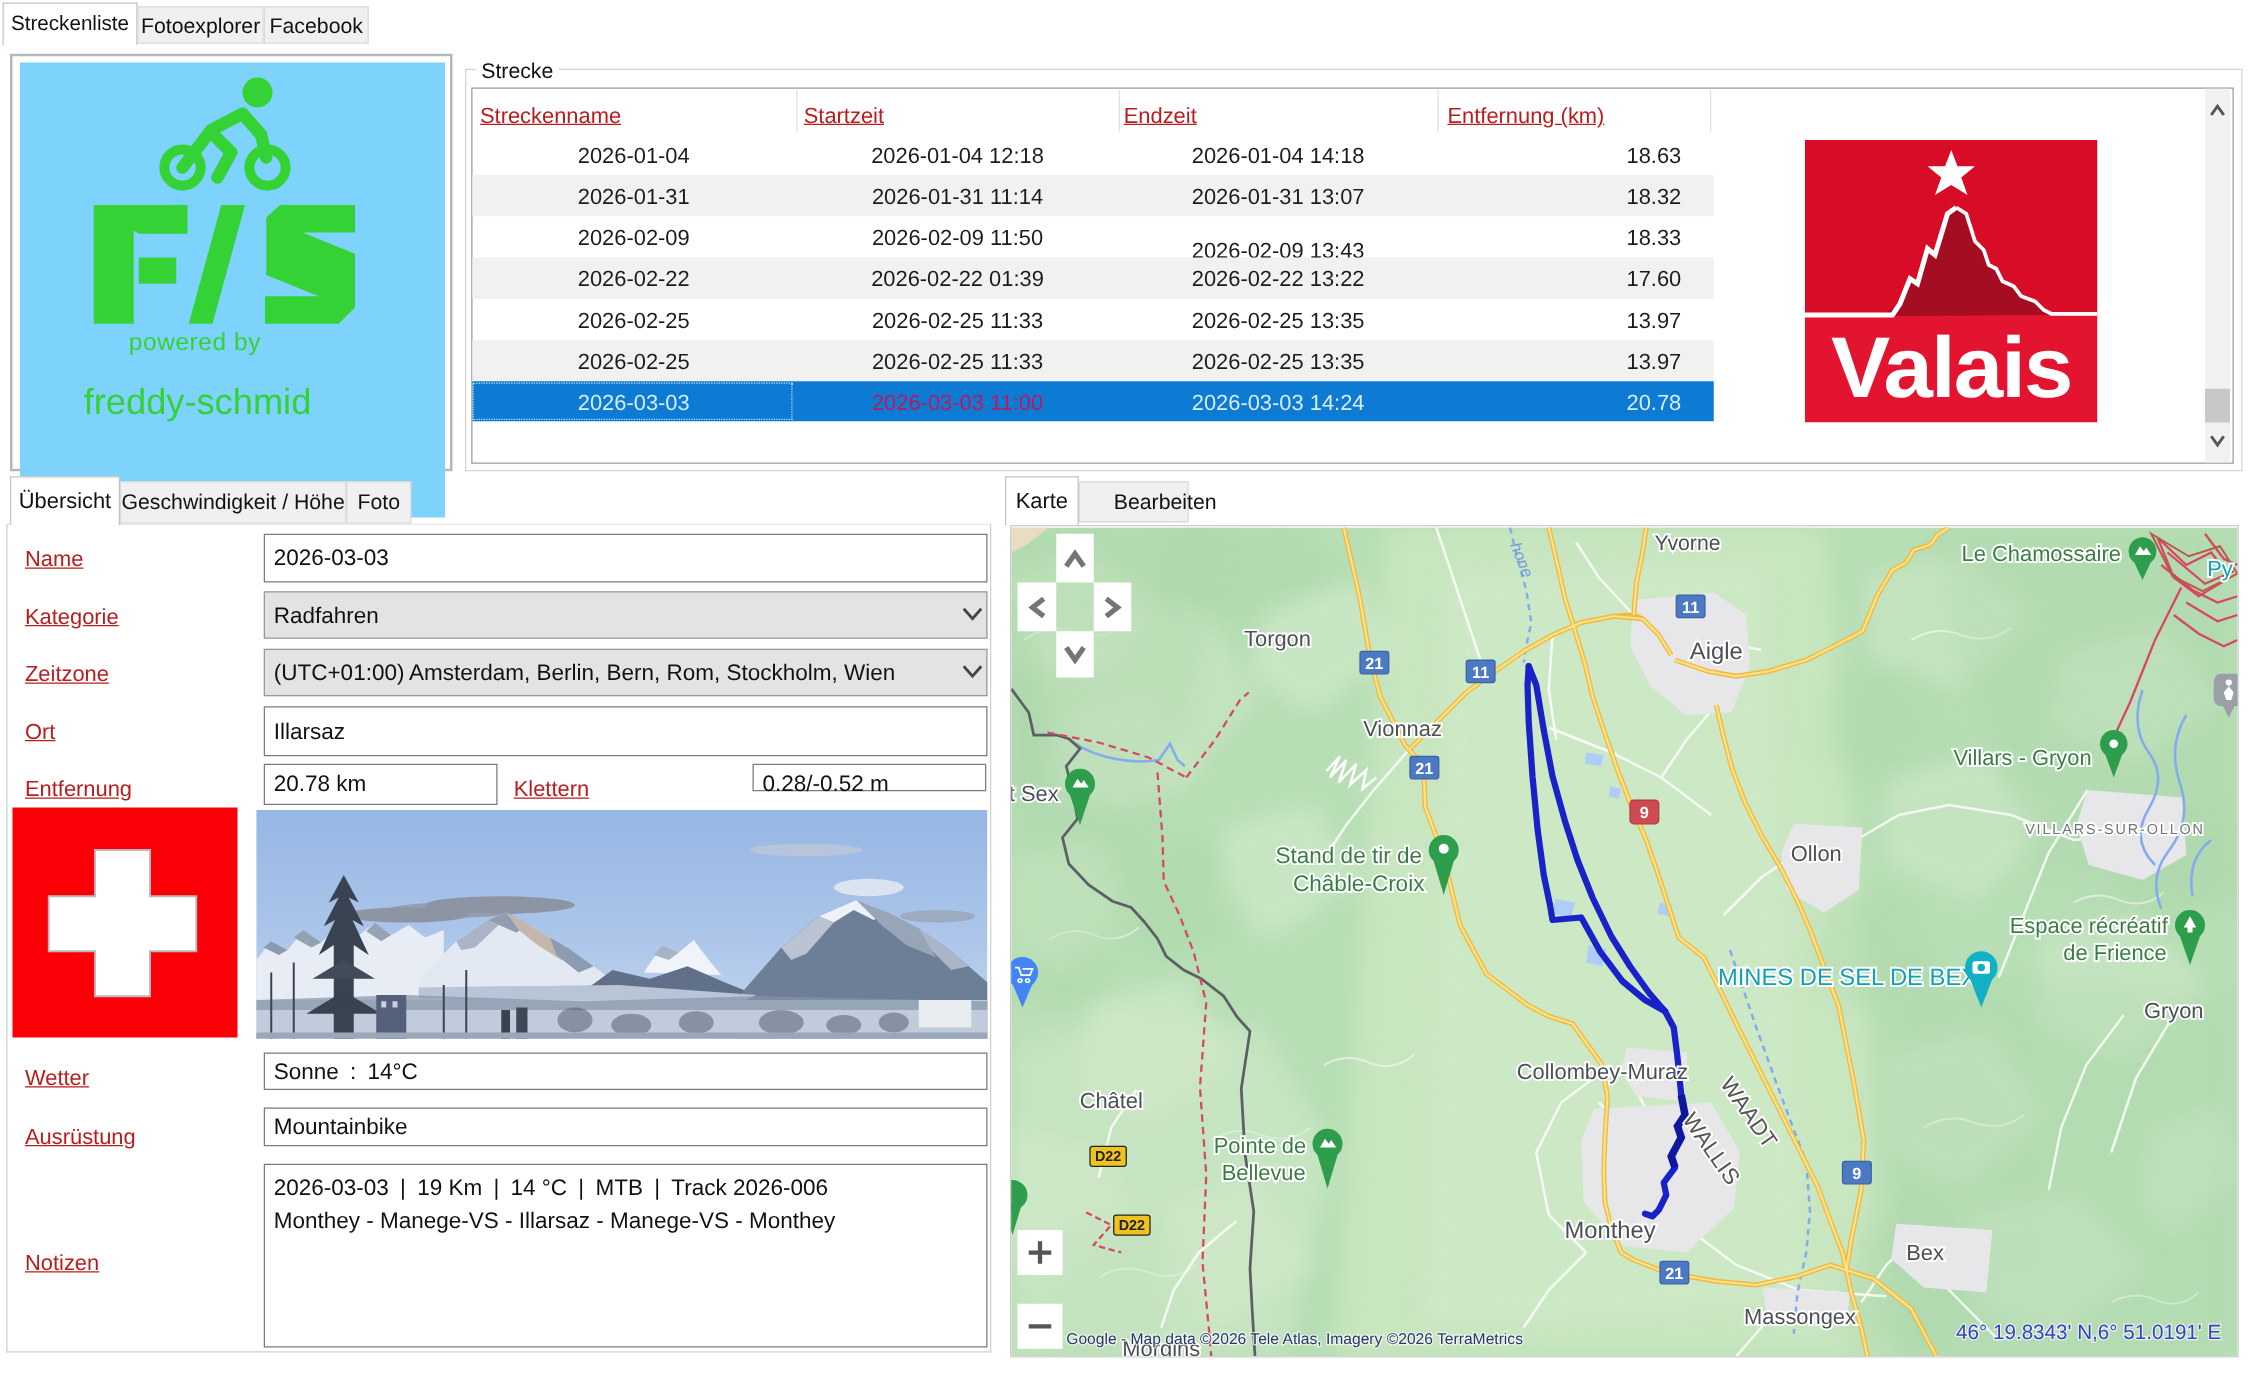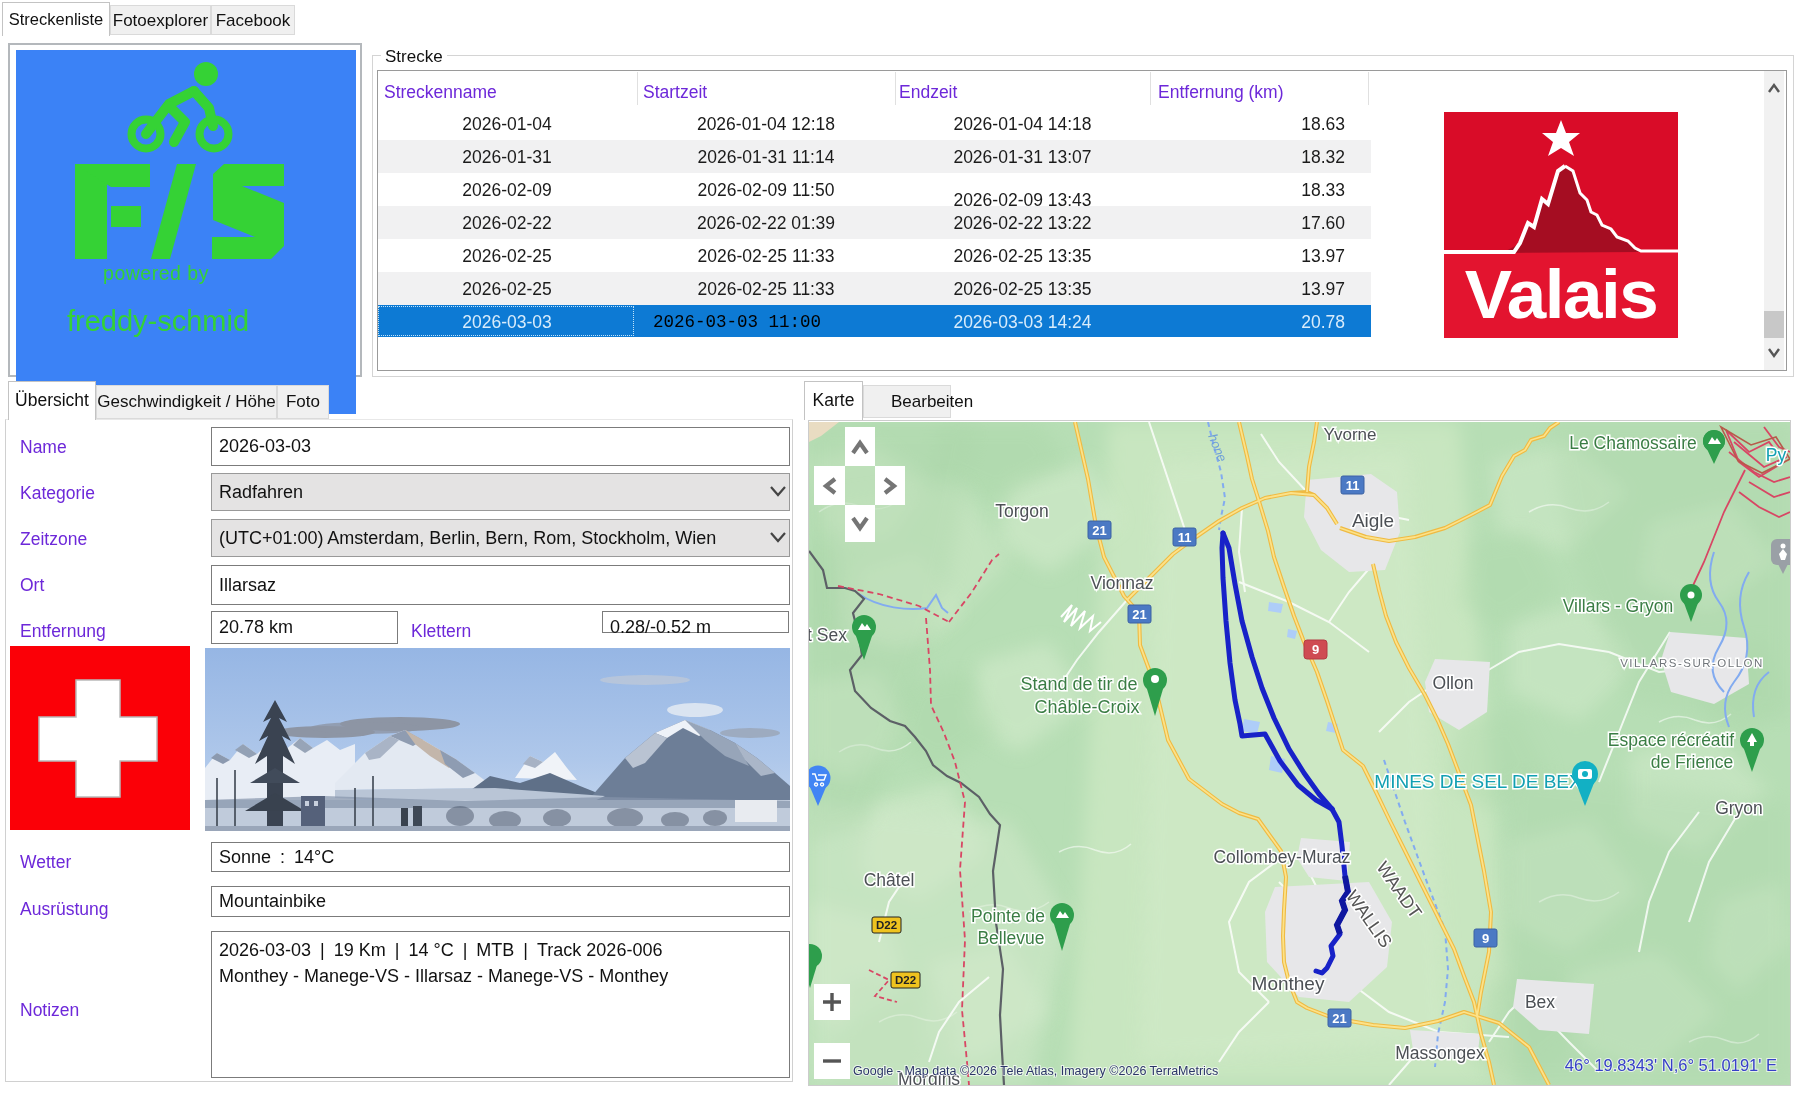--- a/index.html
+++ b/index.html
@@ -1,33 +1,33 @@
 <!DOCTYPE html>
 <html><head>
 <meta charset="utf-8">
 <style>
   * { margin:0; padding:0; box-sizing:border-box; }
   html,body { width:1800px; height:1100px; background:#fff; font-family:"Liberation Sans", sans-serif; overflow:hidden; }
   .abs { position:absolute; }
   .tab-on { position:absolute; background:#fff; border:1px solid #c3c3c3; border-bottom:none; color:#111; text-align:center; z-index:5; }
   .tab-off { position:absolute; background:#f0f0f0; border:1px solid #dadada; color:#111; text-align:center; z-index:4; }
-  .lbl { position:absolute; font-size:17.5px; color:#6d28d9; white-space:nowrap; }
+  .lbl { position:absolute; font-size:17.5px; color:#b91c1c; white-space:nowrap;text-decoration:underline; }
   .tbx { position:absolute; background:#fff; border:1px solid #7b7b7b; font-size:18px; color:#111; white-space:nowrap; }
   .cmb { position:absolute; background:#e4e3e3; border:1px solid #999; font-size:18px; color:#111; white-space:nowrap; }
   .cell { position:absolute; font-size:17.5px; color:#1b1b1b; text-align:center; white-space:nowrap; }
 </style>
 </head>
 <body>
 
 <div class="tab-off" style="left:110px;top:5px;width:101px;height:30px;font-size:17px;line-height:29px;">Fotoexplorer</div>
 <div class="tab-off" style="left:211px;top:5px;width:84px;height:30px;font-size:17px;line-height:29px;">Facebook</div>
 <div class="tab-on" style="left:2px;top:2px;width:108px;height:34px;font-size:16.5px;line-height:32px;">Streckenliste</div>
 
 <div class="abs" style="left:8px;top:43px;width:354px;height:334px;background:#fff;border:2px solid #b4b8bc;"></div>
-<div class="abs" style="left:16px;top:50px;width:340px;height:364px;background:#3b82f6;">
+<div class="abs" style="left:16px;top:50px;width:340px;height:364px;background:#7dd3fc;">
 <svg width="340" height="316" viewBox="0 0 340 316">
   <g stroke="#35d235" stroke-width="8" fill="none">
     <circle cx="130" cy="84" r="14.5"></circle>
     <circle cx="198" cy="84" r="14.5"></circle>
   </g>
   <g stroke="#35d235" stroke-width="10" fill="none" stroke-linecap="round" stroke-linejoin="round">
     <path d="M130,84 L153,54 L178,41"></path>
     <path d="M178,41 L193,58 L197,76"></path>
     <path d="M153,56 L169,72 L158,92"></path>
   </g>
@@ -89,21 +89,21 @@
 <div class="cell" style="left:895px;top:246px;width:255px;color:#1b1b1b;">2026-02-25 13:35</div>
 <div class="cell" style="left:1150px;top:246px;width:195px;color:#1b1b1b;text-align:right;">13.97</div>
 <div class="abs" style="left:378px;top:272px;width:993px;height:33px;background:#f1f1f2;"></div>
 <div class="cell" style="left:377px;top:279px;width:260px;color:#1b1b1b;">2026-02-25</div>
 <div class="cell" style="left:637px;top:279px;width:258px;color:#1b1b1b;">2026-02-25 11:33</div>
 <div class="cell" style="left:895px;top:279px;width:255px;color:#1b1b1b;">2026-02-25 13:35</div>
 <div class="cell" style="left:1150px;top:279px;width:195px;color:#1b1b1b;text-align:right;">13.97</div>
 <div class="abs" style="left:378px;top:305px;width:993px;height:32px;background:#0d7ad4;"></div>
 <div class="abs" style="left:378px;top:306px;width:256px;height:30px;border:1px dotted #bfe3f9;"></div>
 <div class="cell" style="left:377px;top:312px;width:260px;color:#d9ecfb;">2026-03-03</div>
-<div class="cell" style="left:608px;top:312px;width:258px;color:#000000;font-family:Liberation Mono, monospace;">2026-03-03 11:00</div>
+<div class="cell" style="left:637px;top:312px;width:258px;color:#be185d;">2026-03-03 11:00</div>
 <div class="cell" style="left:895px;top:312px;width:255px;color:#d9ecfb;">2026-03-03 14:24</div>
 <div class="cell" style="left:1150px;top:312px;width:195px;color:#d9ecfb;text-align:right;">20.78</div>
 
 <svg class="abs" style="left:1444px;top:112px;" width="234" height="226" viewBox="0 0 234 226">
   <rect x="0" y="0" width="234" height="140" fill="#d90c28"></rect>
   <rect x="0" y="140" width="234" height="86" fill="#e3142f"></rect>
   <path d="M58,141 L75,132 L83,112 L90,116 L97,88 L103,93 L113,60 L122,55 L128,60 L135,82 L142,89 L146,101 L152,104 L157,114 L166,118 L172,126 L183,130 L196,140 Z" fill="#a50d22"></path>
   <path d="M0,140 L70,140 L76,131 L84,111 L90,115 L98,87 L104,92 L114,59 L121,54" fill="none" stroke="#fff" stroke-width="4"></path>
   <path d="M121,54 L129,59 L136,81 L143,88 L147,100 L153,103 L158,113 L167,117 L173,125 L184,129 L191,136 L197,139 L234,139" fill="none" stroke="#fff" stroke-width="3"></path>
   <path d="M117,8 L122,21 L136,21 L125,30 L130,44 L117,36 L104,44 L109,30 L98,21 L112,21 Z" fill="#fff"></path>

